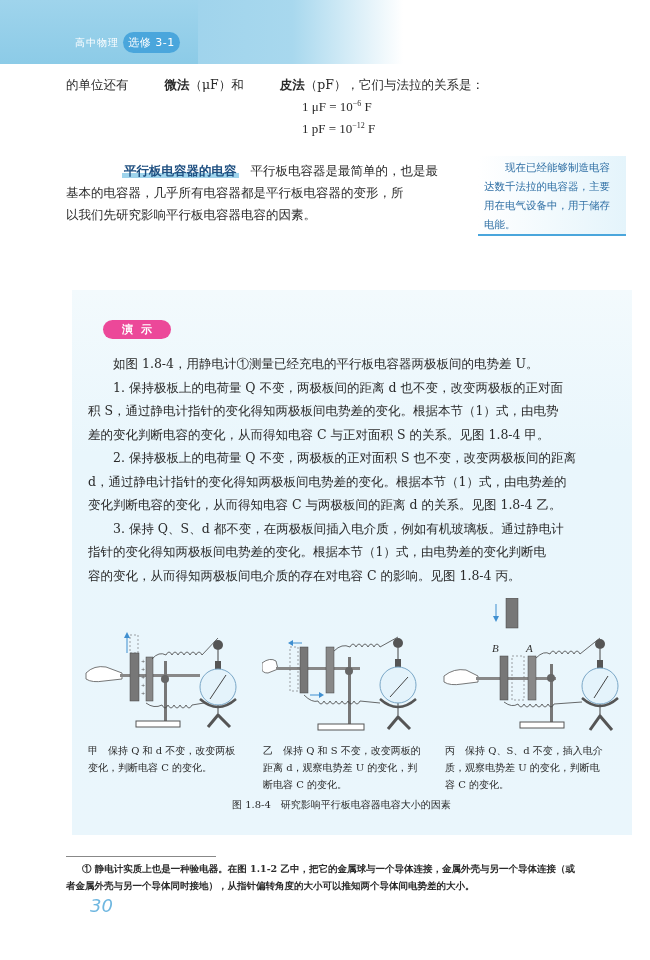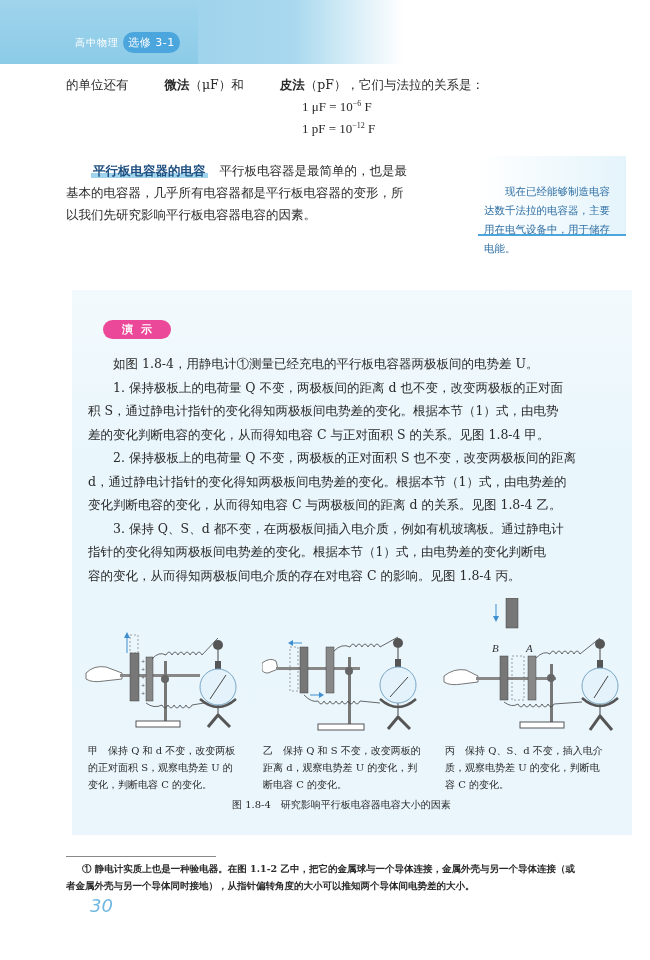--- a/index.html
+++ b/index.html
@@ -29,20 +29,21 @@
   .p { position: absolute; font-size: 12.5px; line-height: 22px; color: #2a2a2a; }
   .bold { font-weight: bold; font-family: "DejaVu Sans", sans-serif; margin-left: 36px; }
 
   .formula { position: absolute; font-family: "Liberation Serif", serif; font-size: 13px; color: #2a2a2a; }
   .formula sup { font-size: 8px; vertical-align: 5px; }
 
   .section-heading {
     font-family: "DejaVu Sans", sans-serif; font-weight: bold; color: #1e4f80;
     background: linear-gradient(180deg, transparent 70%, #9fd4ec 70%);
     padding: 0 2px;
+    margin-left: 31px;
   }
 
   
   .sidenote {
     position: absolute; left: 478px; top: 156px; width: 148px; height: 80px;
     background: linear-gradient(90deg, #ffffff 0%, #e4f4fb 100%);
     border-bottom: 2px solid #4aa6dc;
     font-family: "DejaVu Sans", sans-serif; font-size: 10.5px; line-height: 19px;
     color: #2f6fa4; padding: 2px 4px 0 6px;
   }
@@ -100,21 +101,21 @@
   <span>1 pF = 10</span><sup>−12</sup><span> F</span>
 </div>
 
 <div class="p" style="left:66px; top:160px; width:400px;">
   <div style="padding-left:25px; white-space:nowrap;"><span class="section-heading">平行板电容器的电容</span>&nbsp;&nbsp;&nbsp;<span>平行板电容器是最简单的，也是最</span></div>
   <div style="white-space:nowrap;">基本的电容器，几乎所有电容器都是平行板电容器的变形，所</div>
   <div style="white-space:nowrap;">以我们先研究影响平行板电容器电容的因素。</div>
 </div>
 
 <div class="sidenote">
-  <div style="white-space:nowrap;margin-top:24px;">　　现在已经能够制造电容</div>
+  <div style="white-space:nowrap;">　　现在已经能够制造电容</div>
   <div style="white-space:nowrap;">达数千法拉的电容器，主要</div>
   <div style="white-space:nowrap;">用在电气设备中，用于储存</div>
   <div style="white-space:nowrap;">电能。</div>
 </div>
 
 <div class="demo-bg"></div>
 <div class="demo-badge">演示</div>
 
 <div class="demo-text" style="top:352px;">
   <div class="line indent">如图 1.8-4，用静电计①测量已经充电的平行板电容器两极板间的电势差 U。</div>
@@ -209,21 +210,20 @@
   <line x1="160" y1="51" x2="160" y2="116" stroke="#444" stroke-width="1"></line>
   <rect x="157" y="62" width="6" height="8" fill="#555"></rect>
   <circle cx="160" cy="88" r="18" fill="#e4f3fb" stroke="#7aa7c7" stroke-width="1"></circle>
   <line x1="154" y1="100" x2="168" y2="78" stroke="#444" stroke-width="1"></line>
   <path d="M142 100 Q160 116 178 100" fill="none" stroke="#555" stroke-width="2.5"></path>
   <path d="M150 132 L160 118 L172 132" fill="none" stroke="#555" stroke-width="3"></path>
 </svg>
 
 <div class="caption" style="left:88px; top:742px;">
   <div>甲　保持 Q 和 d 不变，改变两板</div>
-  <div>的正对面积 S，观察电势差 U 的</div>
   <div>变化，判断电容 C 的变化。</div>
 </div>
 <div class="caption" style="left:263px; top:742px;">
   <div>乙　保持 Q 和 S 不变，改变两板的</div>
   <div>距离 d，观察电势差 U 的变化，判</div>
   <div>断电容 C 的变化。</div>
 </div>
 <div class="caption" style="left:445px; top:742px;">
   <div>丙　保持 Q、S、d 不变，插入电介</div>
   <div>质，观察电势差 U 的变化，判断电</div>

